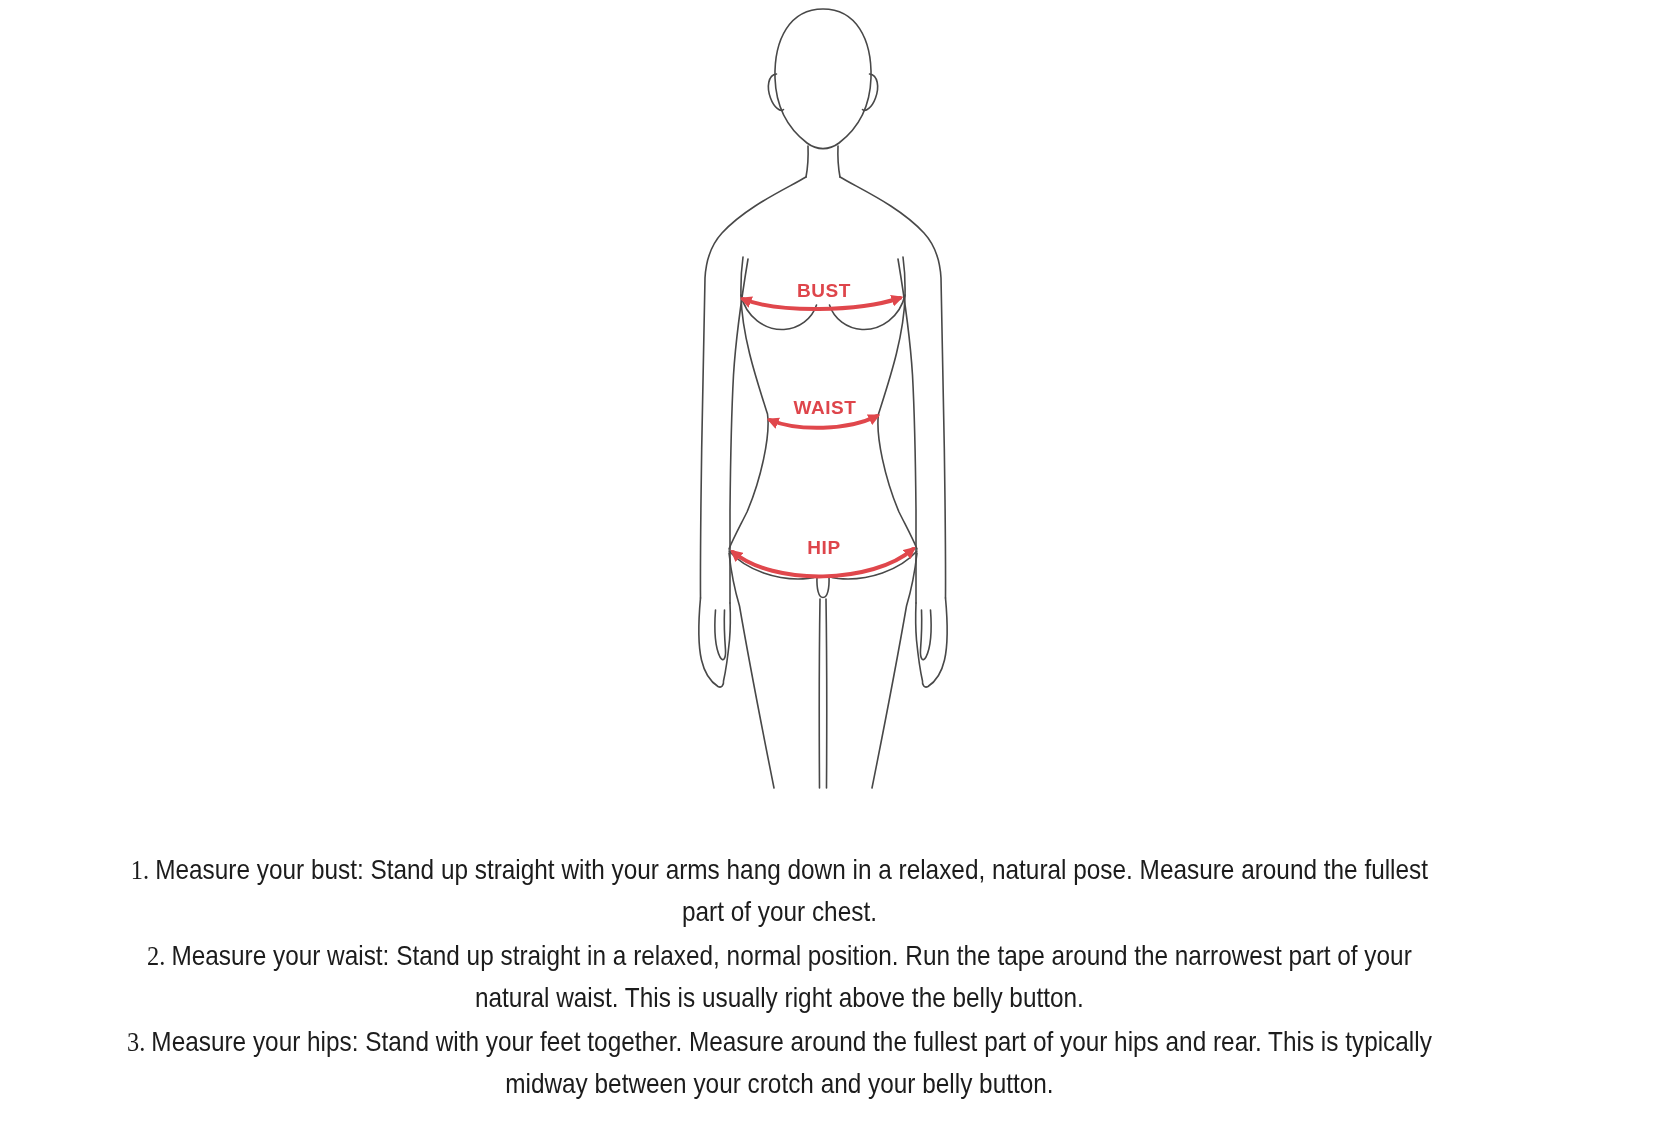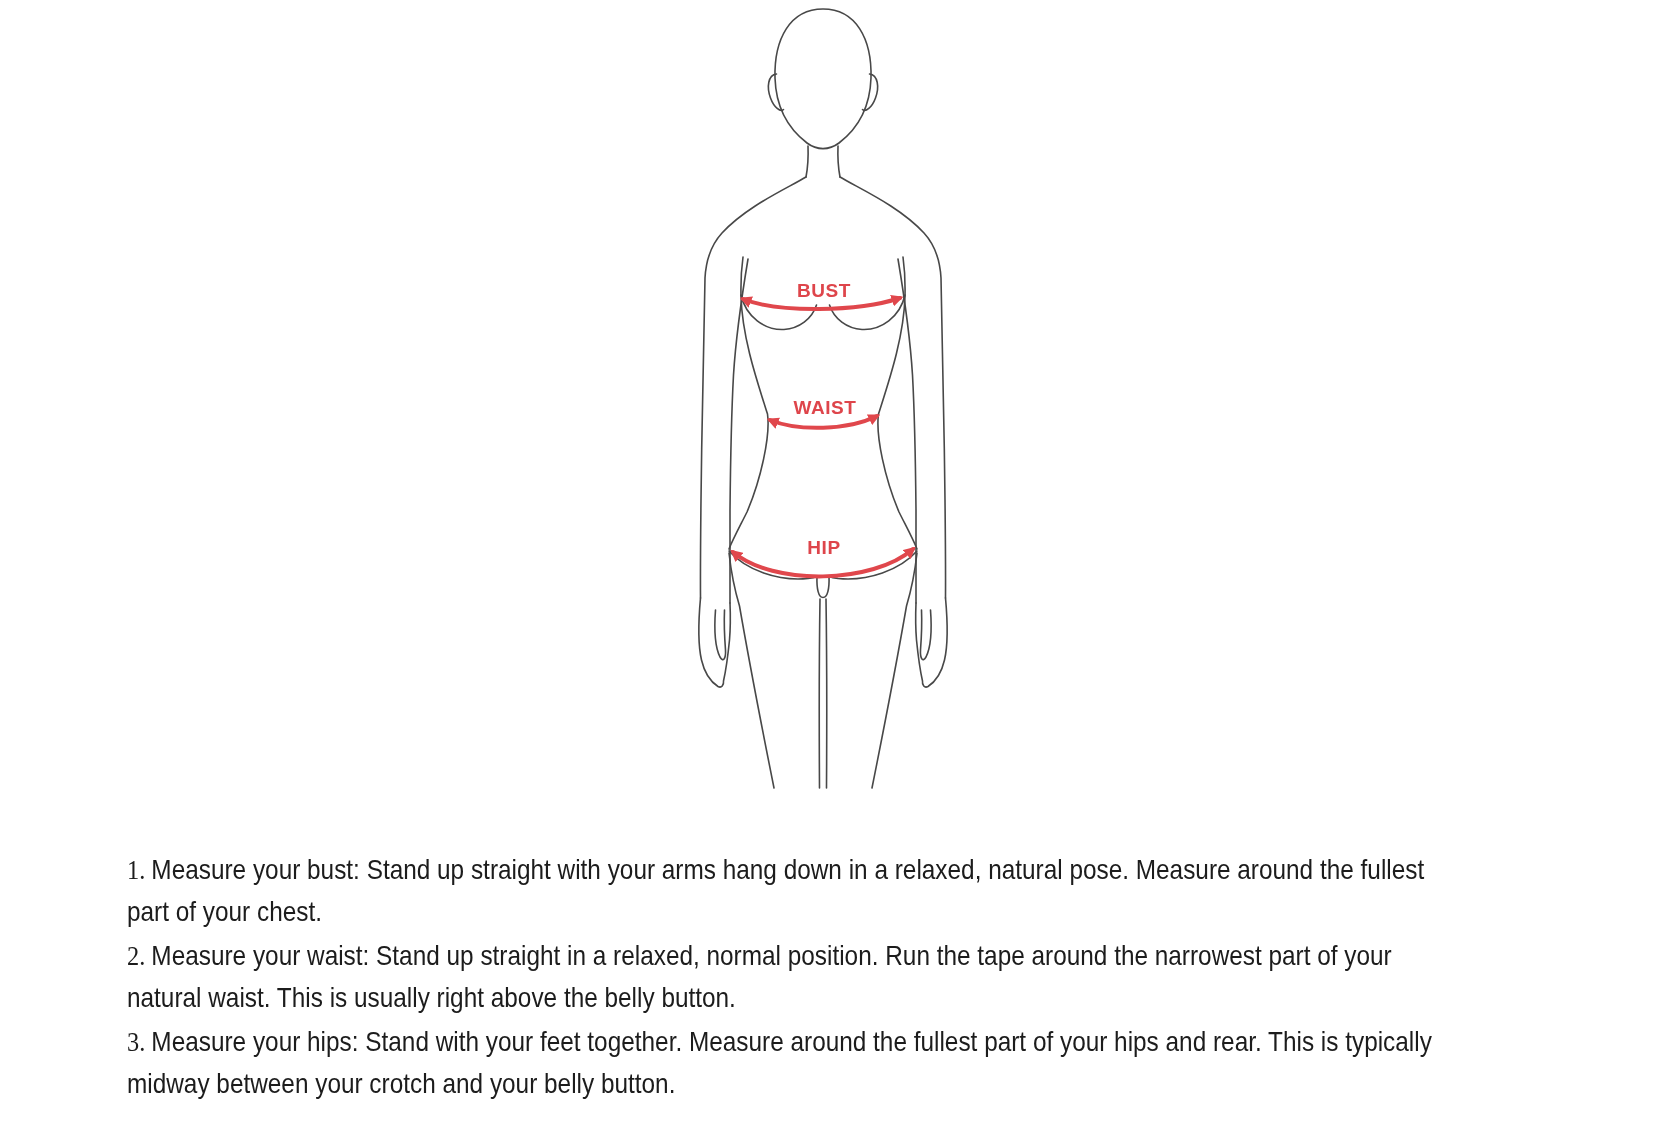--- a/index.html
+++ b/index.html
@@ -1,17 +1,17 @@
 <!DOCTYPE html>
 <html><head>
 <meta charset="utf-8">
 <style>
   html,body{margin:0;padding:0;}
   body{background:#ffffff;overflow:hidden;font-family:"Liberation Sans",sans-serif;}
-  .page{position:relative;width:1646px;height:1122px;background:#ffffff;}
+  .page{position:relative;width:1646px;height:1122px;background:#ffffff;text-align:center;}
 
   .figure-wrap{position:absolute;top:0;left:50%;transform:translateX(-50%);width:300px;height:790px;}
   .figure-wrap svg{display:block;}
   .outline{fill:none;stroke:#484848;stroke-width:1.6;stroke-linecap:round;stroke-linejoin:round;}
   .measure{fill:none;stroke:#e0474c;stroke-width:4;stroke-linecap:round;}
   .measure-label{font-family:"Liberation Sans",sans-serif;font-weight:bold;font-size:19px;
                  letter-spacing:0.6px;fill:#de454b;}
 
   .instructions{position:absolute;left:127px;top:849px;color:#1c1c1c;font-size:28px;
                 line-height:42px;transform:scaleX(0.87);transform-origin:left top;}

